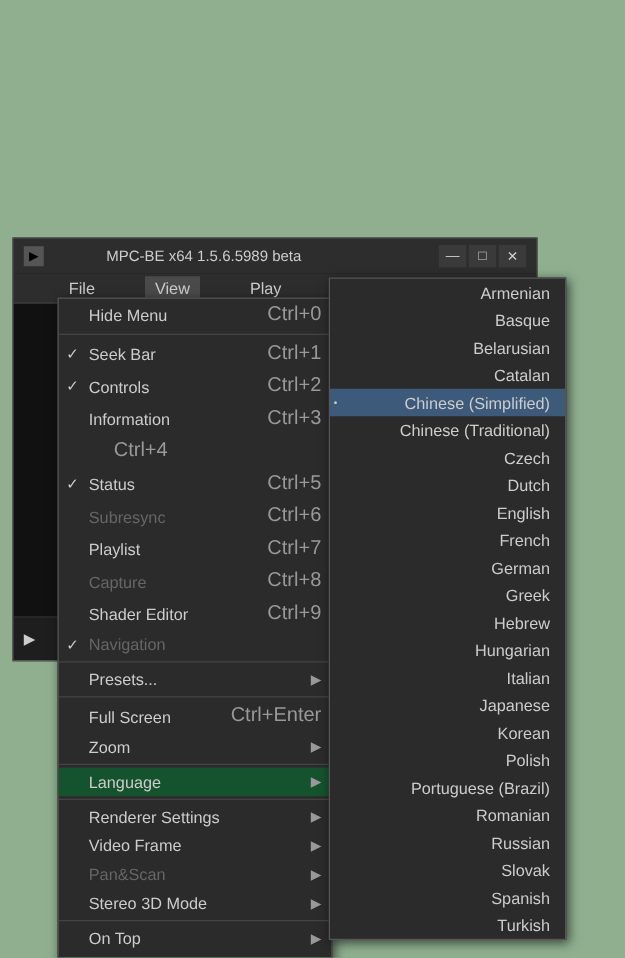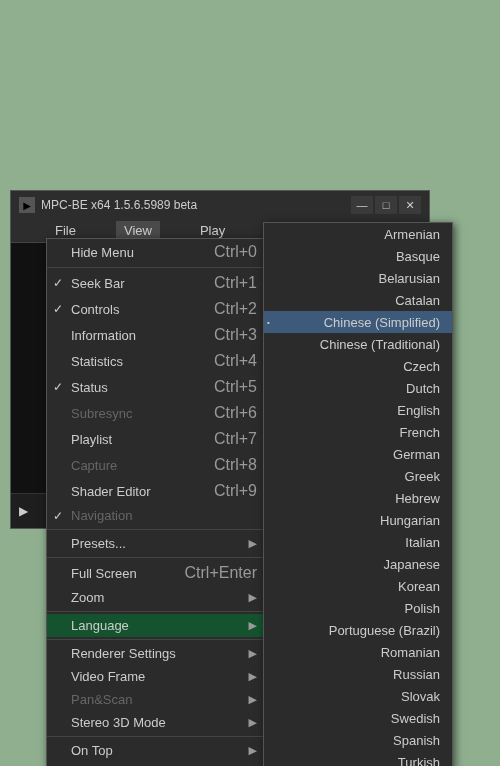--- a/index.html
+++ b/index.html
@@ -39,20 +39,21 @@
       display: flex;
       align-items: center;
       justify-content: center;
       font-size: 10px;
     }
 
     .title-bar-text {
       color: #ccc;
       font-size: 12px;
       flex: 1;
+      margin-left: 44px;
     }
 
     .title-bar-controls {
       display: flex;
       gap: 2px;
     }
 
     .title-btn {
       width: 22px;
       height: 18px;
@@ -271,21 +272,20 @@
     <div class="menu-row">
       <span class="check">✓</span>
       <span class="label">Controls</span>
       <span class="shortcut">Ctrl+2</span>
     </div>
     <div class="menu-row">
       <span class="label">Information</span>
       <span class="shortcut">Ctrl+3</span>
     </div>
     <div class="menu-row">
-      <span class="label">Statistics</span>
       <span class="shortcut">Ctrl+4</span>
     </div>
     <div class="menu-row">
       <span class="check">✓</span>
       <span class="label">Status</span>
       <span class="shortcut">Ctrl+5</span>
     </div>
     <div class="menu-row disabled">
       <span class="label">Subresync</span>
       <span class="shortcut">Ctrl+6</span>
@@ -415,21 +415,18 @@
     <div class="lang-row">
       <span>Romanian</span>
     </div>
     <div class="lang-row">
       <span>Russian</span>
     </div>
     <div class="lang-row">
       <span>Slovak</span>
     </div>
     <div class="lang-row">
-      <span>Swedish</span>
-    </div>
-    <div class="lang-row">
       <span>Spanish</span>
     </div>
     <div class="lang-row">
       <span>Turkish</span>
     </div>
   </div>
 
 </body></html>

